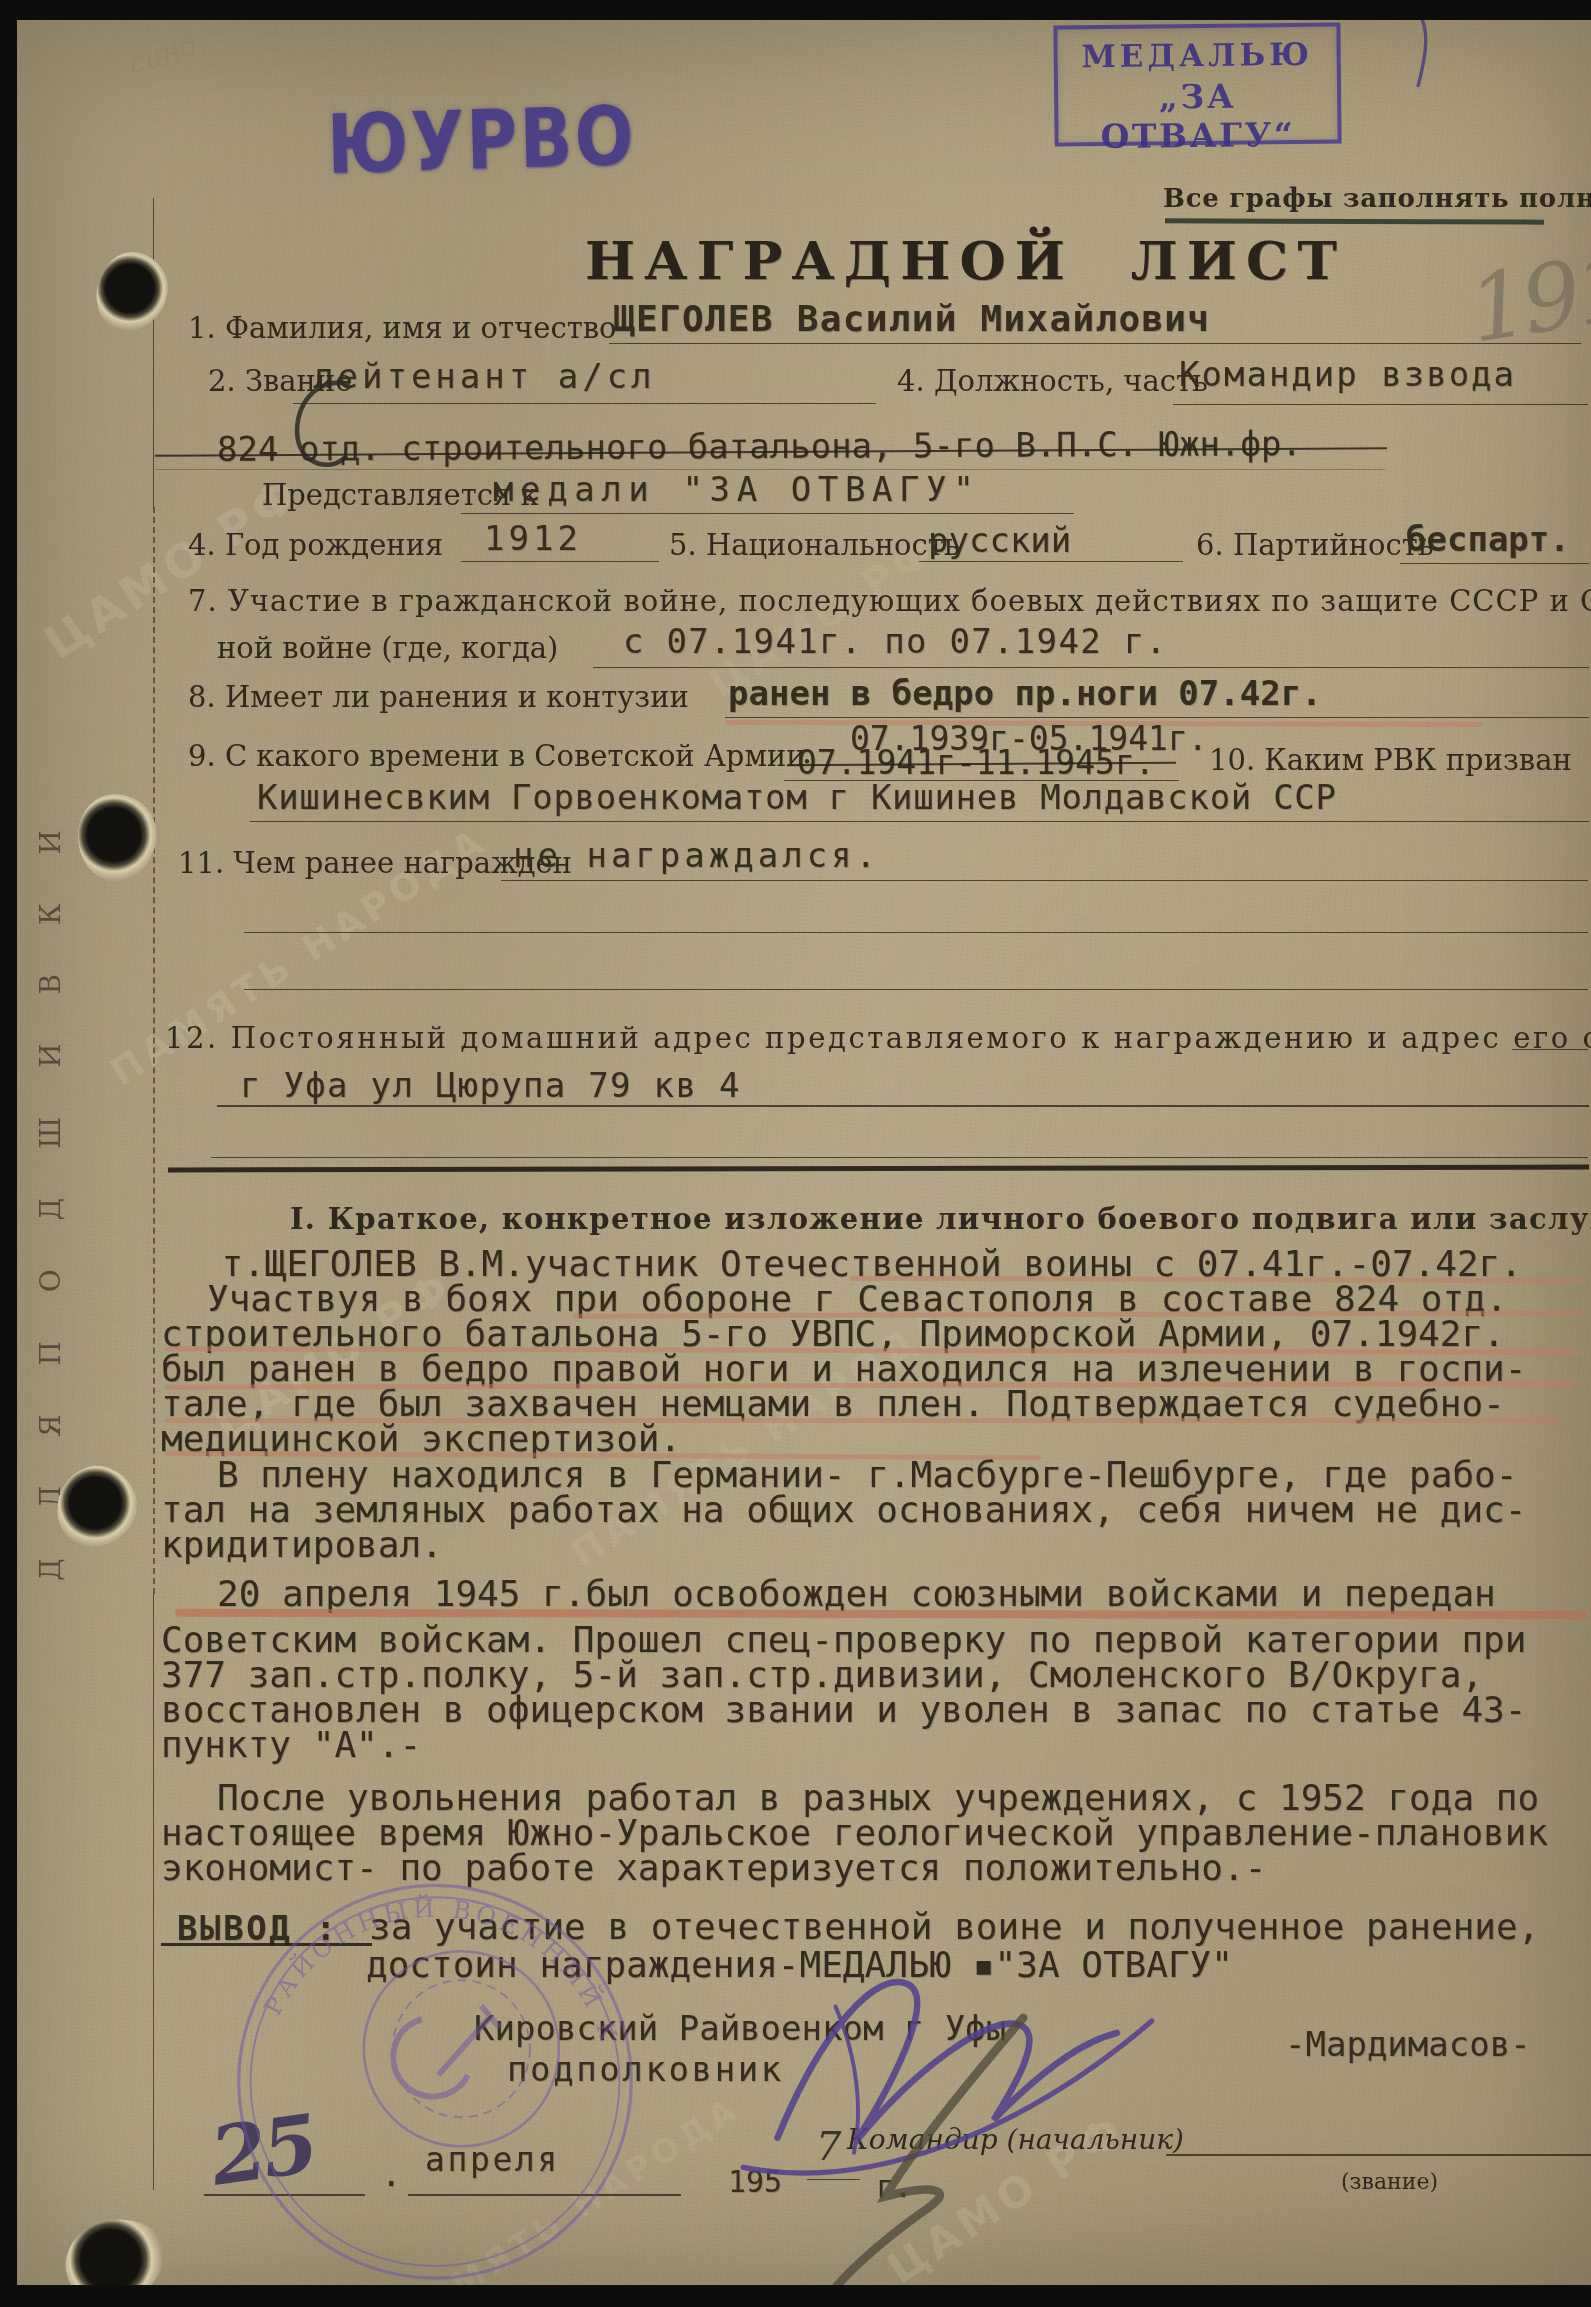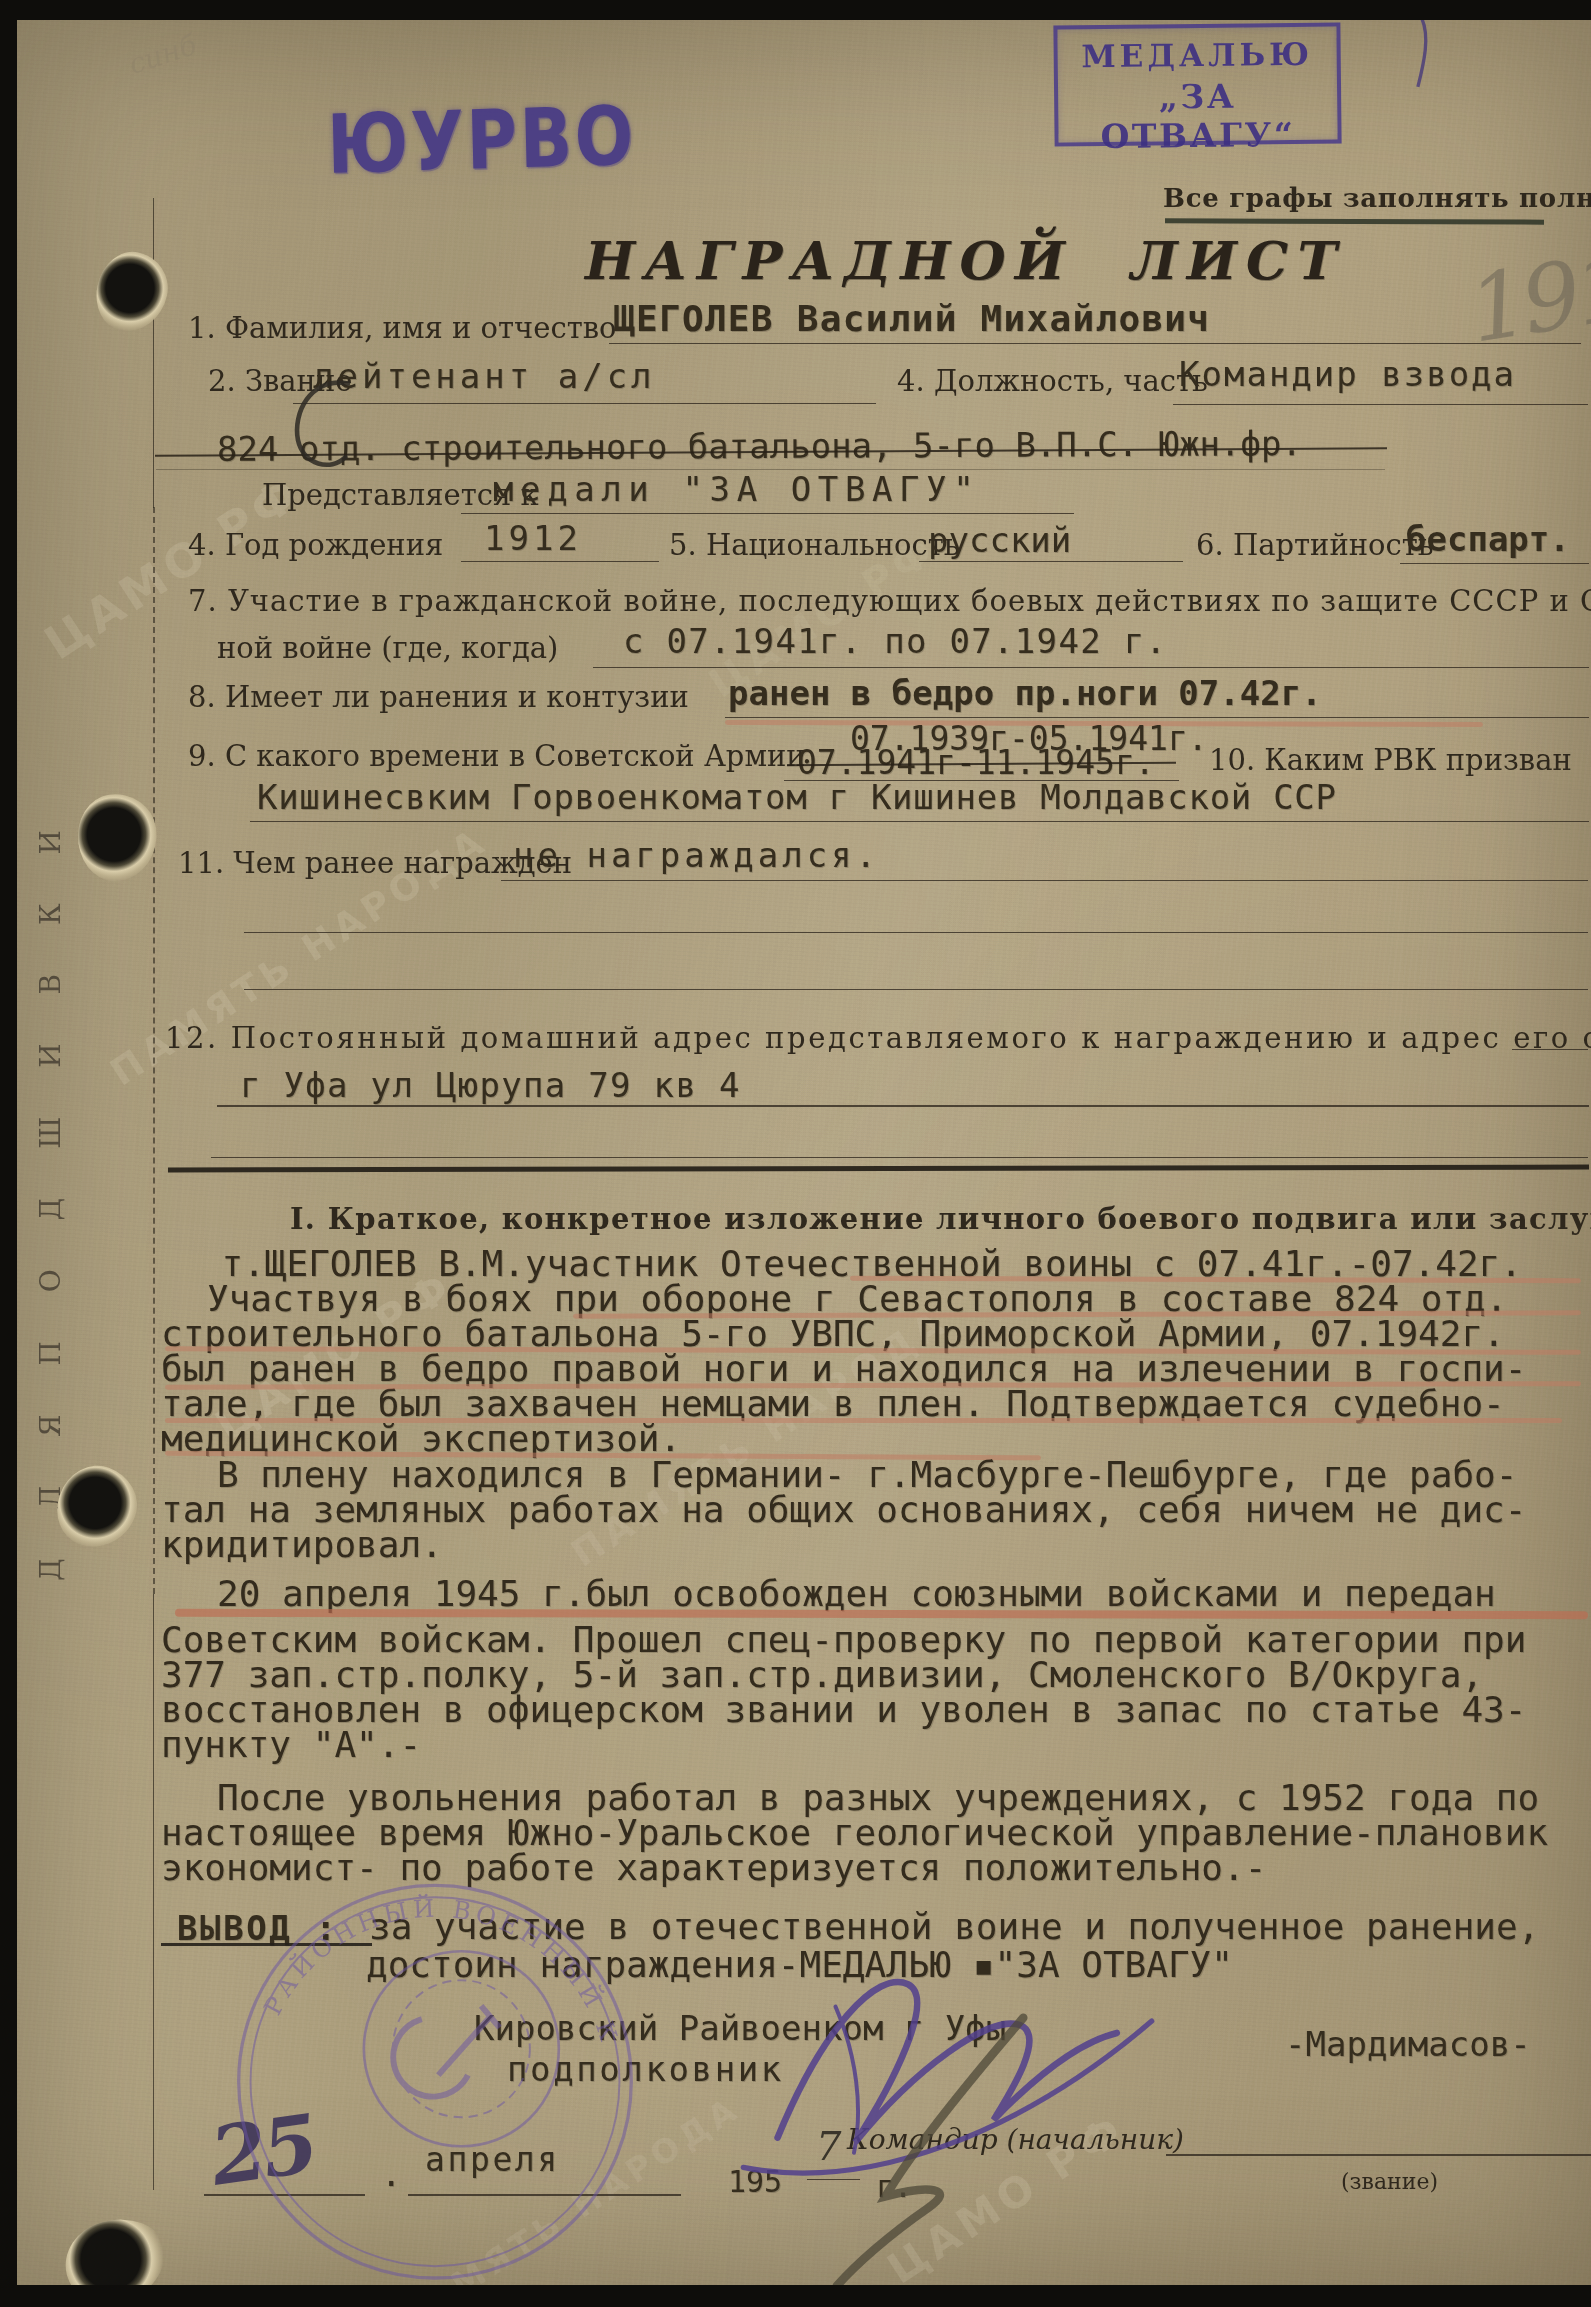--- a/index.html
+++ b/index.html
@@ -59,21 +59,21 @@
   <div style="position:absolute;left:1054px;top:24px;width:279px;height:113px;border:4.6px solid rgba(68,54,138,.82);
               transform:rotate(-.6deg);text-align:center;box-shadow:inset 0 0 6.6px rgba(68,54,138,.25);">
     <div style="margin-top:9.2px;font-size:31px;font-weight:bold;letter-spacing:4px;color:rgba(61,48,130,.9);">МЕДАЛЬЮ</div>
     <div style="margin-top:4px;font-size:33px;font-weight:bold;letter-spacing:2.6px;color:rgba(61,48,130,.9);">„ЗА ОТВАГУ“</div>
   </div>
 
   <div class="abs printed" style="left:1163px;top:183px;font-size:26px;font-weight:bold;letter-spacing:0.7px;">Все графы заполнять полностью</div>
   <div style="position:absolute;left:1165px;top:219px;width:379px;height:4.6px;background:#2c3326;opacity:.85;transform:rotate(.2deg);"></div>
 
   <div class="abs printed" style="left:585px;top:229px;font-size:53px;font-weight:bold;letter-spacing:9.2px;word-spacing:29px;color:#2a231a;
-              text-shadow:0.7px 0.7px 0 rgba(42,35,26,.4);font-style:italic;">НАГРАДНОЙ ЛИСТ</div>
+              text-shadow:0.7px 0.7px 0 rgba(42,35,26,.4);">НАГРАДНОЙ ЛИСТ</div>
 
   <div class="abs" style="left:1469px;top:245px;font-size:92px;font-style:italic;color:#6b6456;opacity:.55;transform:rotate(-9deg);letter-spacing:-5.3px;">191</div>
 
   <div class="abs printed" style="left:188px;top:311px;">1. Фамилия, имя и отчество</div>
   <div class="abs typed" style="left:613px;top:298px;font-weight:bold;font-size:36px;letter-spacing:1.3px;">ЩЕГОЛЕВ Василий Михайлович</div>
   <div class="rule" style="left:609px;top:343px;width:972px;"></div>
 
   <div class="abs printed" style="left:188px;top:364px;margin-left:20px;">2. Звание</div>
   <div class="abs typed" style="left:313px;top:356px;letter-spacing:4px;">лейтенант а/сл</div>
   <div class="rule" style="left:293px;top:403px;width:583px;"></div>

